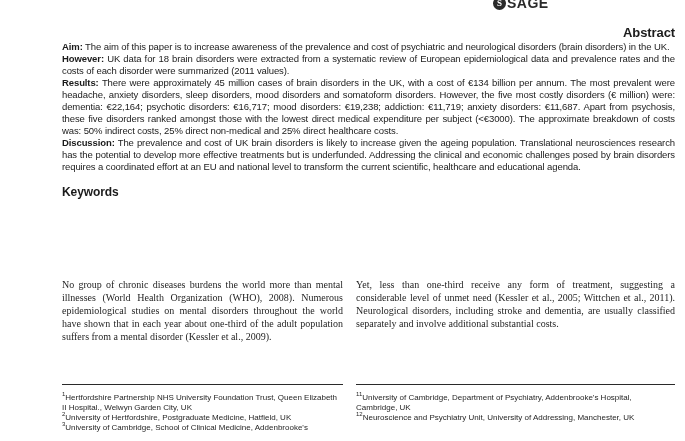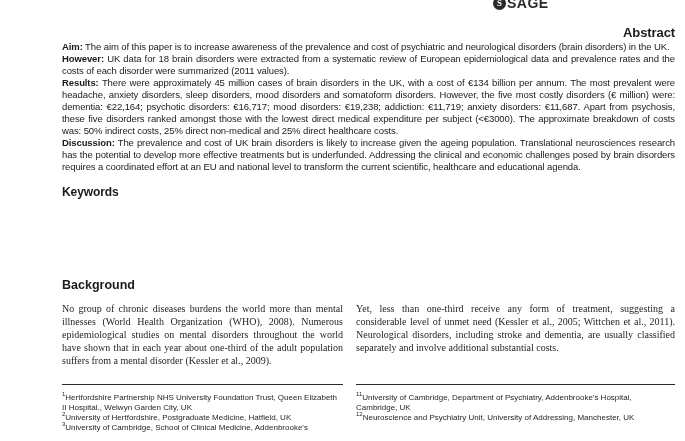--- a/index.html
+++ b/index.html
@@ -130,21 +130,20 @@
   <div class="abstract">
     <h2>Abstract</h2>
     <p><span class="lbl">Aim:</span><span> The aim of this paper is to increase awareness of the prevalence and cost of psychiatric and neurological disorders (brain disorders) in the UK.</span></p>
     <p><span class="lbl">However:</span><span> UK data for 18 brain disorders were extracted from a systematic review of European epidemiological data and prevalence rates and the costs of each disorder were summarized (2011 values).</span></p>
     <p><span class="lbl">Results:</span><span> There were approximately 45 million cases of brain disorders in the UK, with a cost of €134 billion per annum. The most prevalent were headache, anxiety disorders, sleep disorders, mood disorders and somatoform disorders. However, the five most costly disorders (€ million) were: dementia: €22,164; psychotic disorders: €16,717; mood disorders: €19,238; addiction: €11,719; anxiety disorders: €11,687. Apart from psychosis, these five disorders ranked amongst those with the lowest direct medical expenditure per subject (&lt;€3000). The approximate breakdown of costs was: 50% indirect costs, 25% direct non-medical and 25% direct healthcare costs.</span></p>
     <p><span class="lbl">Discussion:</span><span> The prevalence and cost of UK brain disorders is likely to increase given the ageing population. Translational neurosciences research has the potential to develop more effective treatments but is underfunded. Addressing the clinical and economic challenges posed by brain disorders requires a coordinated effort at an EU and national level to transform the current scientific, healthcare and educational agenda.</span></p>
     <div class="keywords-heading">Keywords</div>
   </div>
 
   <div class="background">
-    <h2>Background</h2>
     <div class="columns">
       <div class="col-left body-text">No group of chronic diseases burdens the world more than mental illnesses (World Health Organization (WHO), 2008). Numerous epidemiological studies on mental disorders throughout the world have shown that in each year about one-third of the adult population suffers from a mental disorder (Kessler et al., 2009).</div>
       <div class="col-right body-text">Yet, less than one-third receive any form of treatment, suggesting a considerable level of unmet need (Kessler et al., 2005; Wittchen et al., 2011). Neurological disorders, including stroke and dementia, are usually classified separately and involve additional substantial costs.</div>
     </div>
   </div>
 
   <div class="affiliations">
     <div class="affil-col left">
       <div class="affil-item"><sup>1</sup><span>Hertfordshire Partnership NHS University Foundation Trust, Queen Elizabeth II Hospital., Welwyn Garden City, UK</span></div>
       <div class="affil-item"><sup>2</sup><span>University of Hertfordshire, Postgraduate Medicine, Hatfield, UK</span></div>

